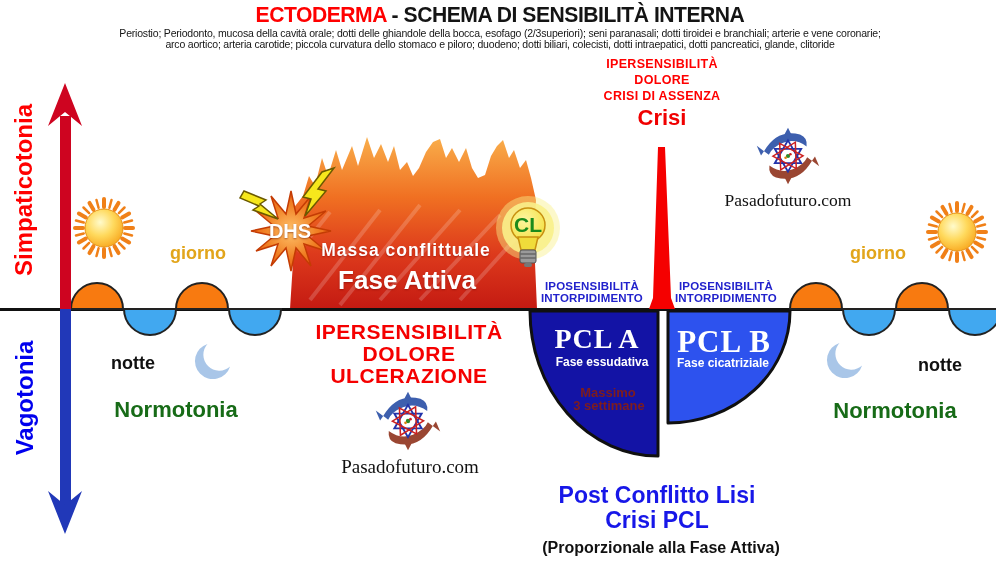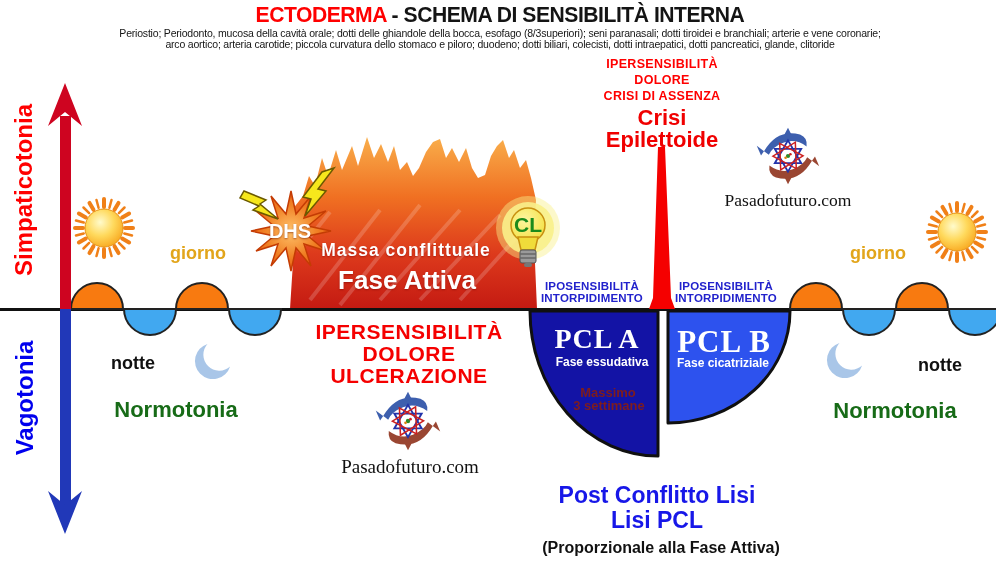--- a/index.html
+++ b/index.html
@@ -177,21 +177,21 @@
       <rect x="-4" y="35" width="8" height="4" rx="2" fill="#777"></rect>
     </g>
 
     <use href="#pflogo" transform="translate(408,421) scale(0.62)"></use>
     <use href="#pflogo" transform="translate(788,156) scale(0.60)"></use>
   </svg>
 
   <div class="title-row">
     <span style="color:#ff0000">ECTODERMA</span><span style="color:#141414"> - SCHEMA DI SENSIBILITÀ INTERNA</span>
   </div>
-  <div class="t sub" style="left:500px;top:33px;">Periostio; Periodonto, mucosa della cavità orale; dotti delle ghiandole della bocca, esofago (8/3superiori); seni paranasali; dotti tiroidei e branchiali; arterie e vene coronarie;</div>
+  <div class="t sub" style="left:500px;top:33px;">Periostio; Periodonto, mucosa della cavità orale; dotti delle ghiandole della bocca, esofago (2/3superiori); seni paranasali; dotti tiroidei e branchiali; arterie e vene coronarie;</div>
   <div class="t sub" style="left:500px;top:44px;">arco aortico; arteria carotide; piccola curvatura dello stomaco e piloro; duodeno; dotti biliari, colecisti, dotti intraepatici, dotti pancreatici, glande, clitoride</div>
 
   <div class="t rot b" style="left:24px;top:190px;font-size:24px;color:#ff0000;">Simpaticotonia</div>
   <div class="t rot b" style="left:25px;top:398px;font-size:24px;color:#0000ee;">Vagotonia</div>
 
   <div class="t b" style="left:198px;top:253px;font-size:18px;color:#e2a51b;">giorno</div>
   <div class="t b" style="left:133px;top:363px;font-size:18px;color:#111;">notte</div>
   <div class="t b" style="left:176px;top:410px;font-size:22px;color:#176b17;">Normotonia</div>
 
   <div class="t b" style="left:878px;top:253px;font-size:18px;color:#e2a51b;">giorno</div>
@@ -204,35 +204,34 @@
   <div class="t b" style="left:528px;top:224px;font-size:21px;color:#1b8a1b;">CL</div>
 
   <div class="t hyper" style="left:409px;top:331px;">IPERSENSIBILITÀ</div>
   <div class="t hyper" style="left:409px;top:353px;">DOLORE</div>
   <div class="t hyper" style="left:409px;top:375px;">ULCERAZIONE</div>
 
   <div class="t redsmall" style="left:662px;top:64px;">IPERSENSIBILITÀ</div>
   <div class="t redsmall" style="left:662px;top:80px;">DOLORE</div>
   <div class="t redsmall" style="left:662px;top:96px;">CRISI DI ASSENZA</div>
   <div class="t crisisbig" style="left:662px;top:118px;">Crisi</div>
-  <div class="t crisisbig" style="left:662px;top:140px;">Epilettoide</div>
 
   <div class="t numb" style="left:592px;top:287px;">IPOSENSIBILITÀ</div>
   <div class="t numb" style="left:592px;top:299px;">INTORPIDIMENTO</div>
   <div class="t numb" style="left:726px;top:287px;">IPOSENSIBILITÀ</div>
   <div class="t numb" style="left:726px;top:299px;">INTORPIDIMENTO</div>
 
   <div class="t pcltitle" style="left:597px;top:339px;font-size:28px;">PCL A</div>
   <div class="t pclsub" style="left:602px;top:362px;">Fase essudativa</div>
   <div class="t pclnote" style="left:608px;top:392px;">Massimo</div>
   <div class="t pclnote" style="left:609px;top:405px;">3 settimane</div>
 
   <div class="t pcltitle" style="left:724px;top:341px;font-size:31px;">PCL B</div>
   <div class="t pclsub" style="left:723px;top:363px;text-align:right;">Fase cicatriziale</div>
 
   <div class="t footerblue" style="left:657px;top:495px;">Post Conflitto Lisi</div>
-  <div class="t footerblue" style="left:657px;top:520px;">Lisi PCL</div>
+  <div class="t footerblue" style="left:657px;top:520px;">Crisi PCL</div>
   <div class="t b" style="left:661px;top:548px;font-size:16px;color:#111;text-align:right;">(Proporzionale alla Fase Attiva)</div>
 
   <div class="t brand" style="left:410px;top:466px;font-size:19px;">Pasadofuturo.com</div>
   <div class="t brand" style="left:788px;top:201px;">Pasadofuturo.com</div>
 
 </div>
 
 </body></html>

